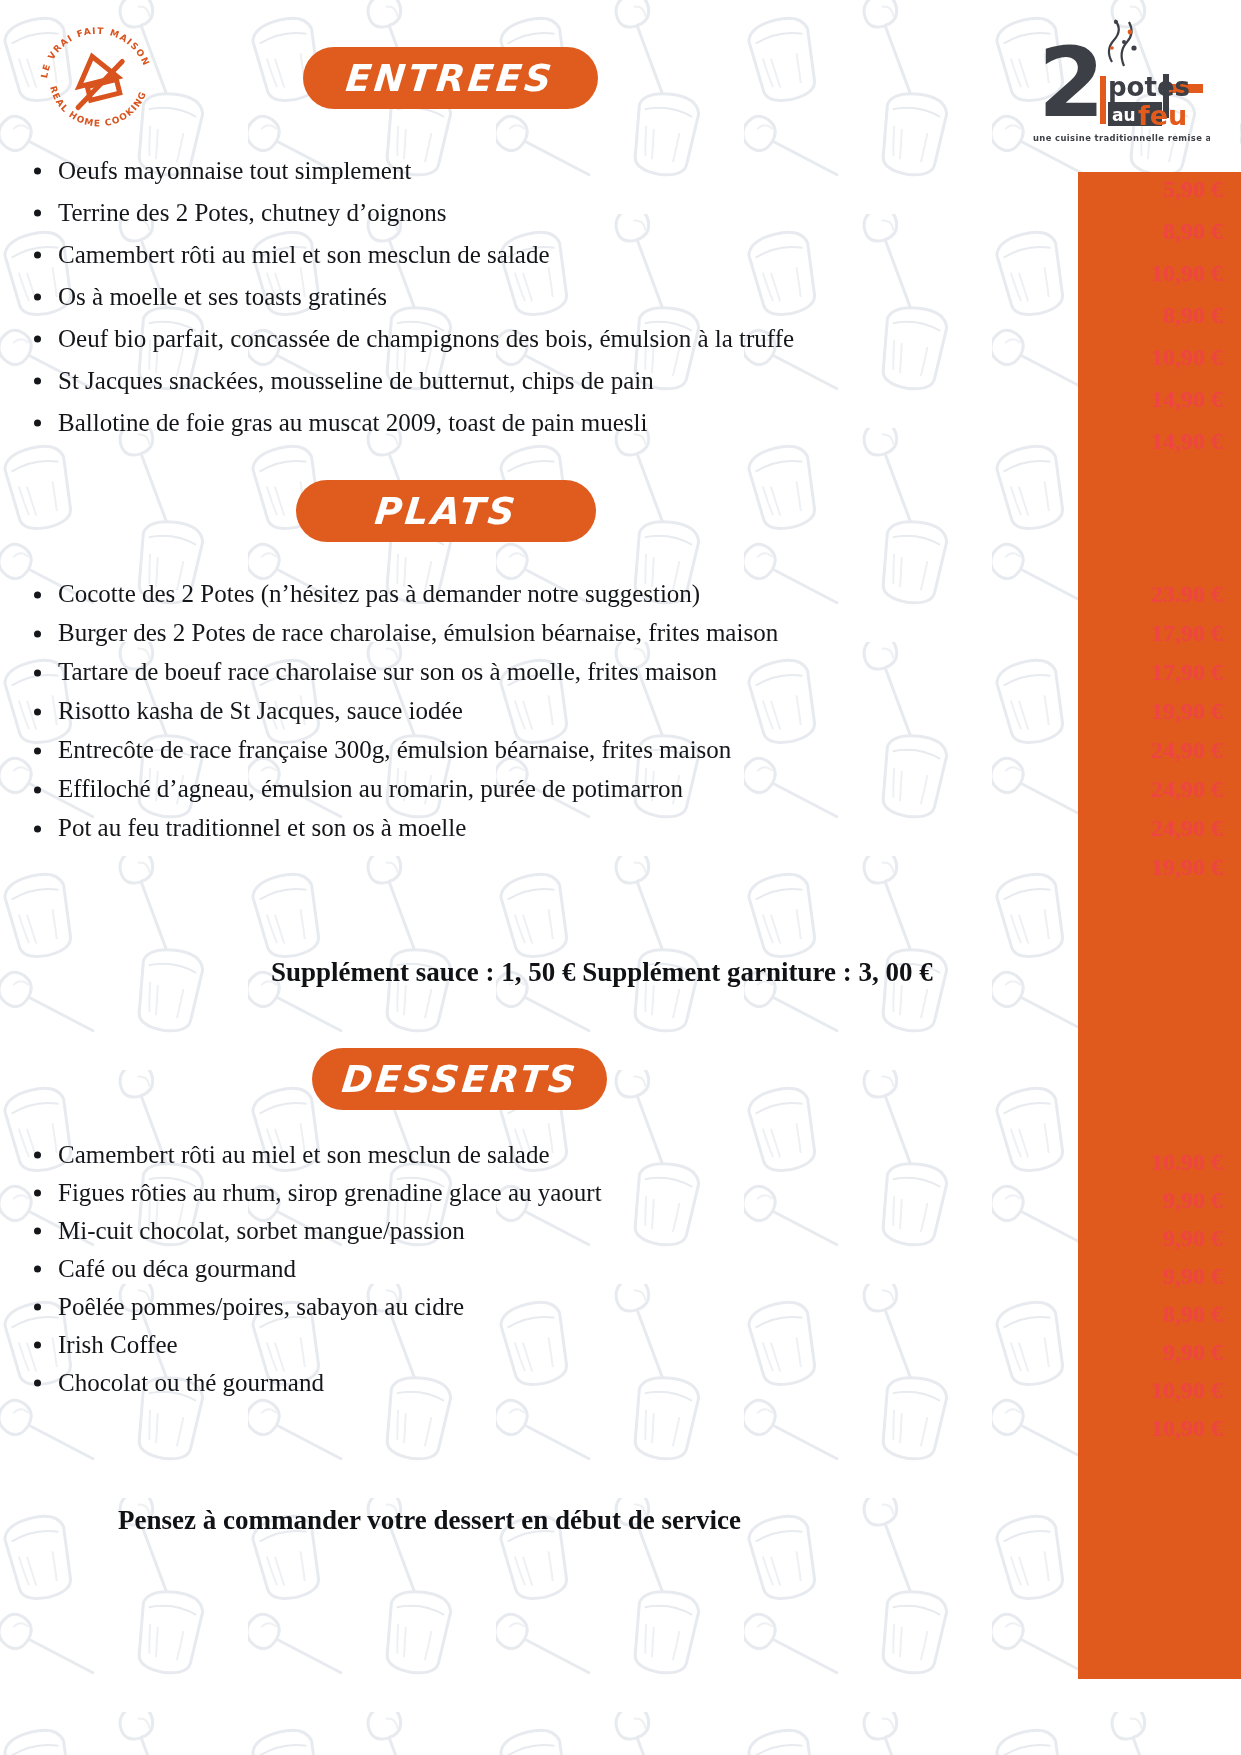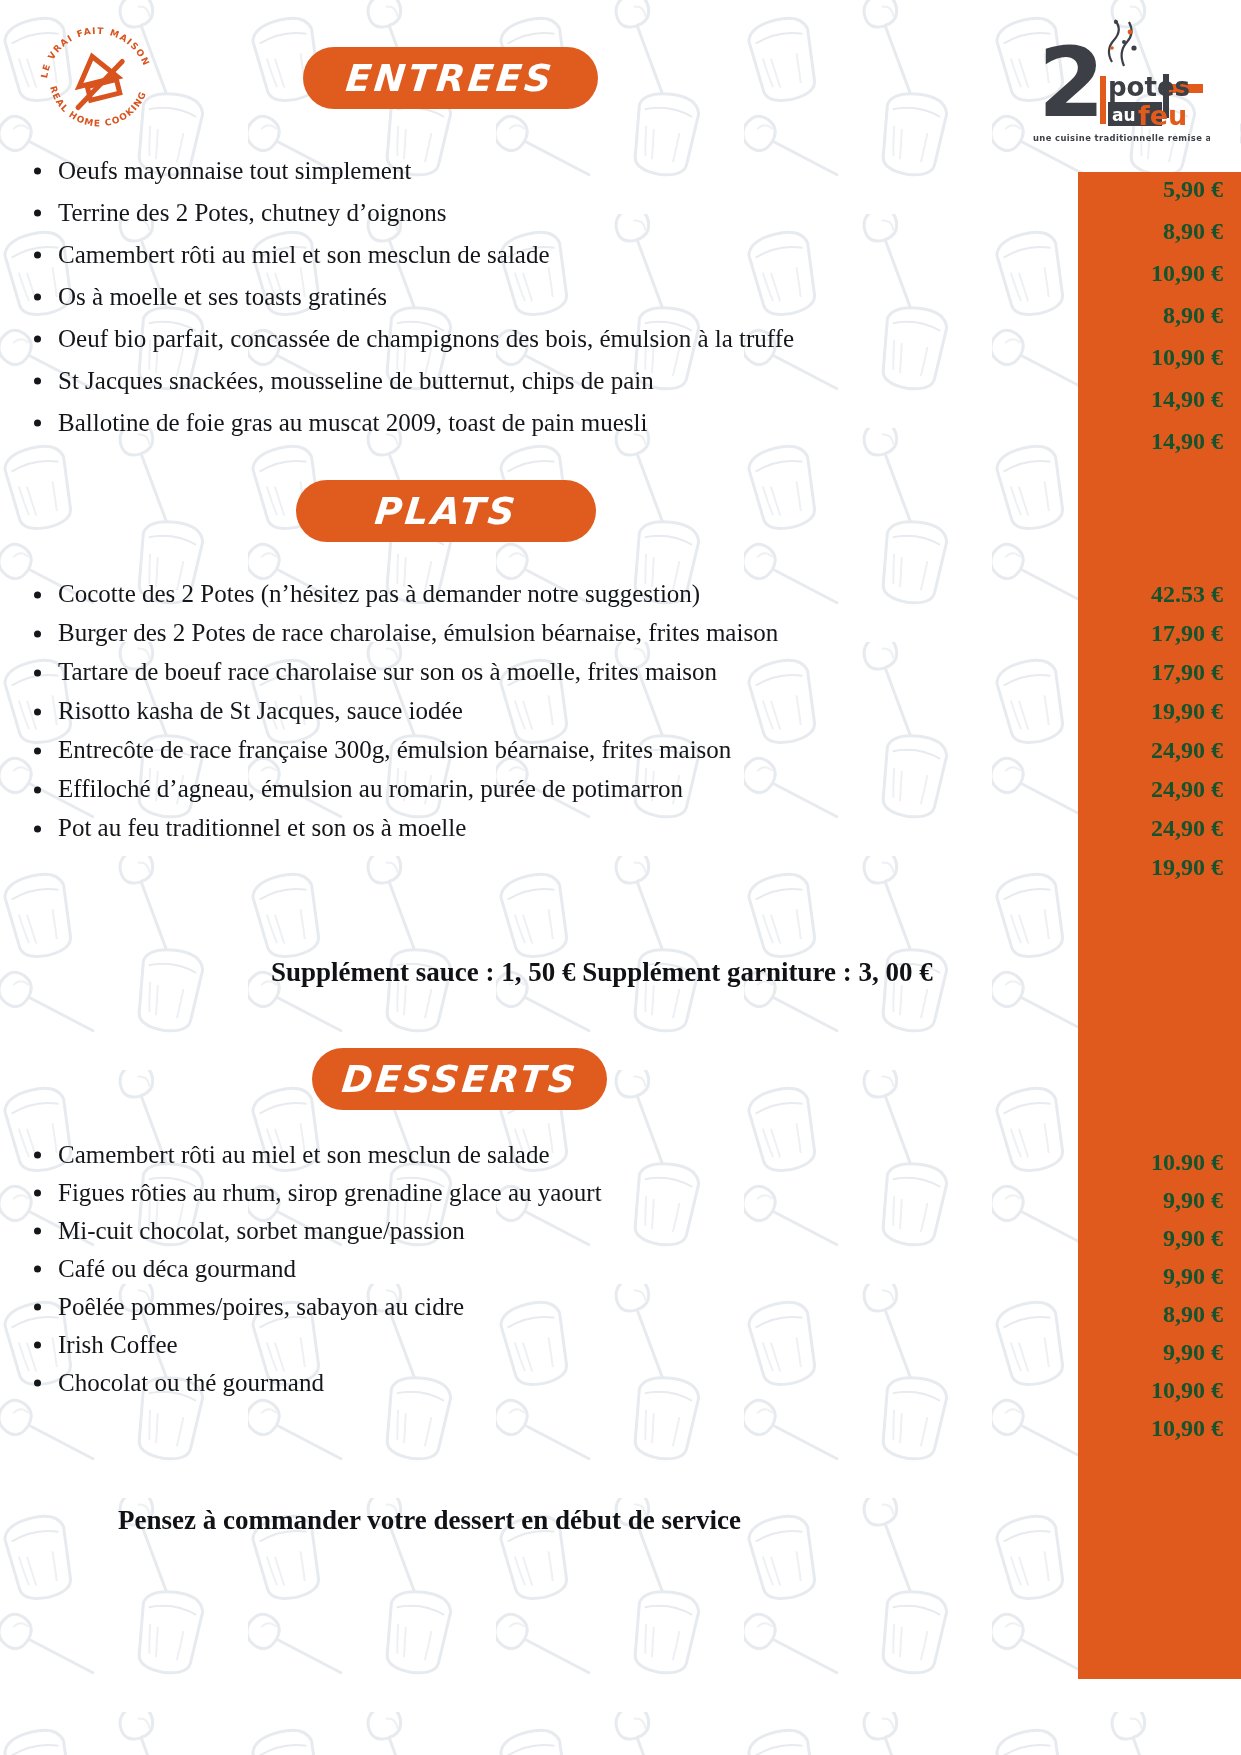--- a/index.html
+++ b/index.html
@@ -125,21 +125,21 @@
   
   .prices {
     position: absolute;
     right: 18px;
     width: 145px;
     text-align: right;
     list-style: none;
     z-index: 3;
   }
   .prices li {
-    color: #14532d;
+    color: #ef4444;
     font-family: "Liberation Serif", serif;
     font-weight: bold;
     font-size: 24px;
     white-space: nowrap;
   }
 
   #prices-entrees  { top: 168px; }
   #prices-entrees li { height: 42px; line-height: 42px; }
 
   #prices-plats    { top: 575px; }
@@ -268,21 +268,21 @@
     <li>Cocotte des 2 Potes  (n’hésitez pas à demander notre suggestion)</li>
     <li>Burger des 2 Potes de race charolaise, émulsion béarnaise, frites maison</li>
     <li>Tartare de boeuf race charolaise sur son os à moelle, frites maison</li>
     <li>Risotto kasha de St Jacques, sauce iodée</li>
     <li>Entrecôte de race française 300g, émulsion béarnaise, frites maison</li>
     <li>Effiloché d’agneau, émulsion au romarin, purée de potimarron</li>
     <li>Pot au feu traditionnel et son os à moelle</li>
   </ul>
 
   <ul class="prices" id="prices-plats">
-    <li>42.53 €</li>
+    <li>23.90 €</li>
     <li>17,90 €</li>
     <li>17,90 €</li>
     <li>19,90 €</li>
     <li>24,90 €</li>
     <li>24,90 €</li>
     <li>24,90 €</li>
     <li>19,90 €</li>
   </ul>
 
   <div class="note" id="note-supplements">Supplément sauce : 1, 50 €   Supplément garniture : 3, 00 €</div>

